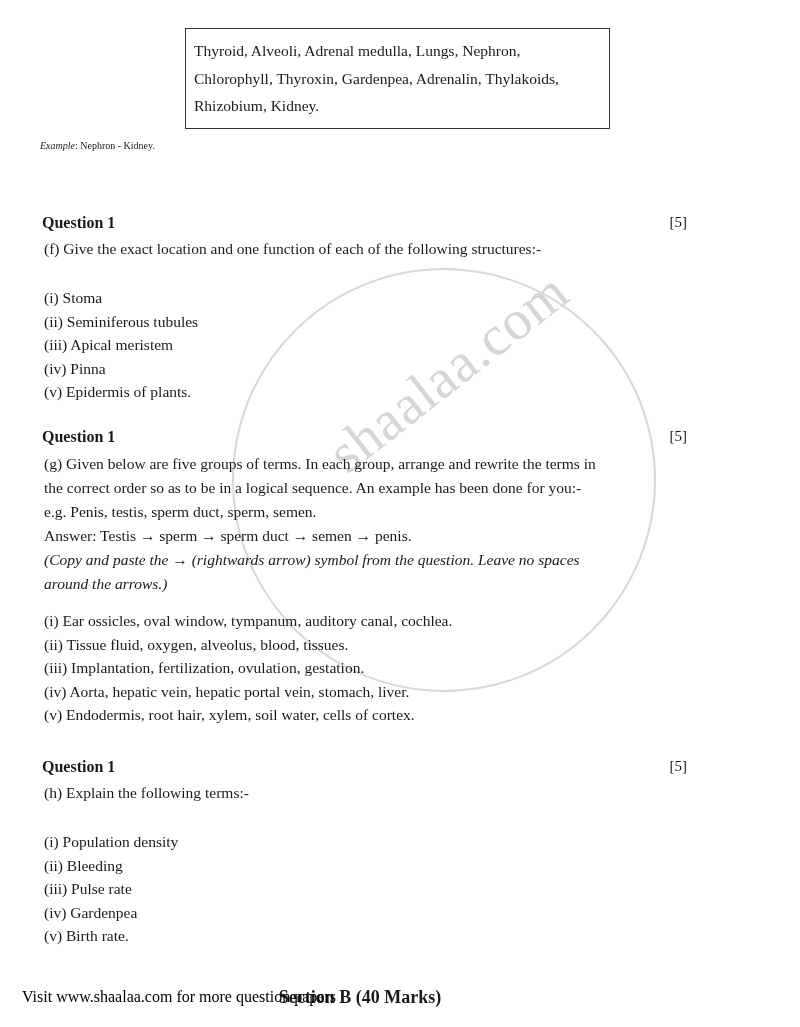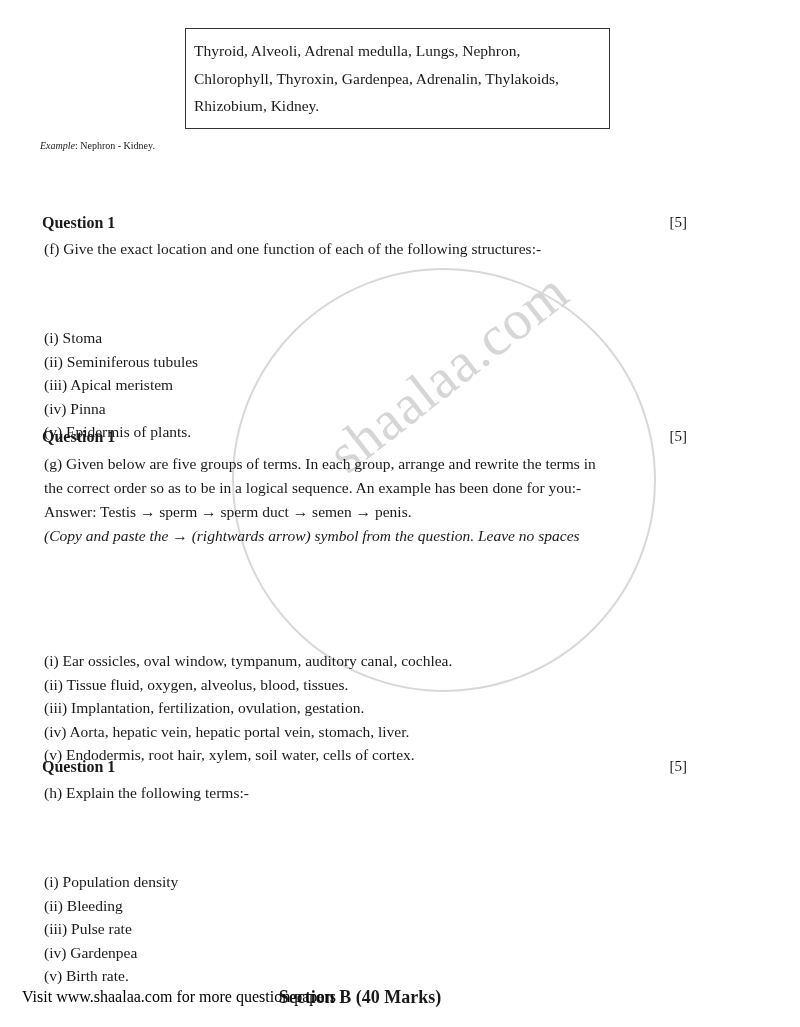--- a/index.html
+++ b/index.html
@@ -96,21 +96,20 @@
     font-size: 15.5px;
     line-height: 1.55;
     z-index: 10;
   }
   .q-list {
     position: absolute;
     left: 44px;
     font-size: 15.5px;
     line-height: 1.52;
     z-index: 10;
-    margin-top: 40px;
   }
   .q-list div { white-space: nowrap; }
   .italic-note {
     font-style: italic;
   }
   .q-body {
     position: absolute;
     left: 44px;
     font-size: 15.5px;
     line-height: 1.55;
@@ -162,22 +161,24 @@
     <div>(iii) Apical meristem</div>
     <div>(iv) Pinna</div>
     <div>(v) Epidermis of plants.</div>
   </div>
 
   <div class="q-head" style="top:428px;">Question 1</div>
   <div class="q-marks" style="top:428px;">[5]</div>
   <div class="q-body" style="top:452px;">
     <div>(g) Given below are five groups of terms. In each group, arrange and rewrite the terms in</div>
     <div>the correct order so as to be in a logical sequence. An example has been done for you:-</div>
+    <div>e.g. Penis, testis, sperm duct, sperm, semen.</div>
     <div>Answer: Testis → sperm → sperm duct → semen → penis.</div>
     <div class="italic-note">(Copy and paste the → (rightwards arrow) symbol from the question. Leave no spaces</div>
+    <div class="italic-note">around the arrows.)</div>
   </div>
   <div class="q-list" style="top:609px;">
     <div>(i) Ear ossicles, oval window, tympanum, auditory canal, cochlea.</div>
     <div>(ii) Tissue fluid, oxygen, alveolus, blood, tissues.</div>
     <div>(iii) Implantation, fertilization, ovulation, gestation.</div>
     <div>(iv) Aorta, hepatic vein, hepatic portal vein, stomach, liver.</div>
     <div>(v) Endodermis, root hair, xylem, soil water, cells of cortex.</div>
   </div>
 
   <div class="q-head" style="top:758px;">Question 1</div>

